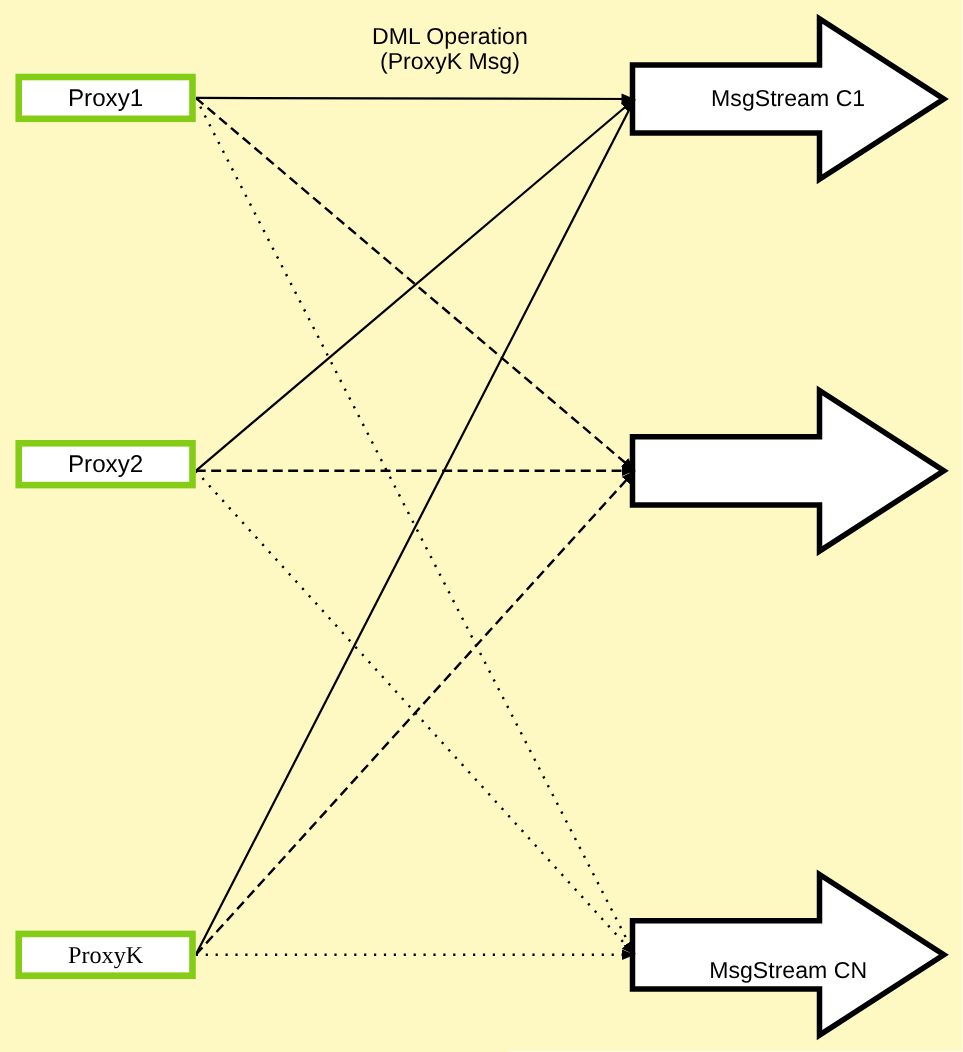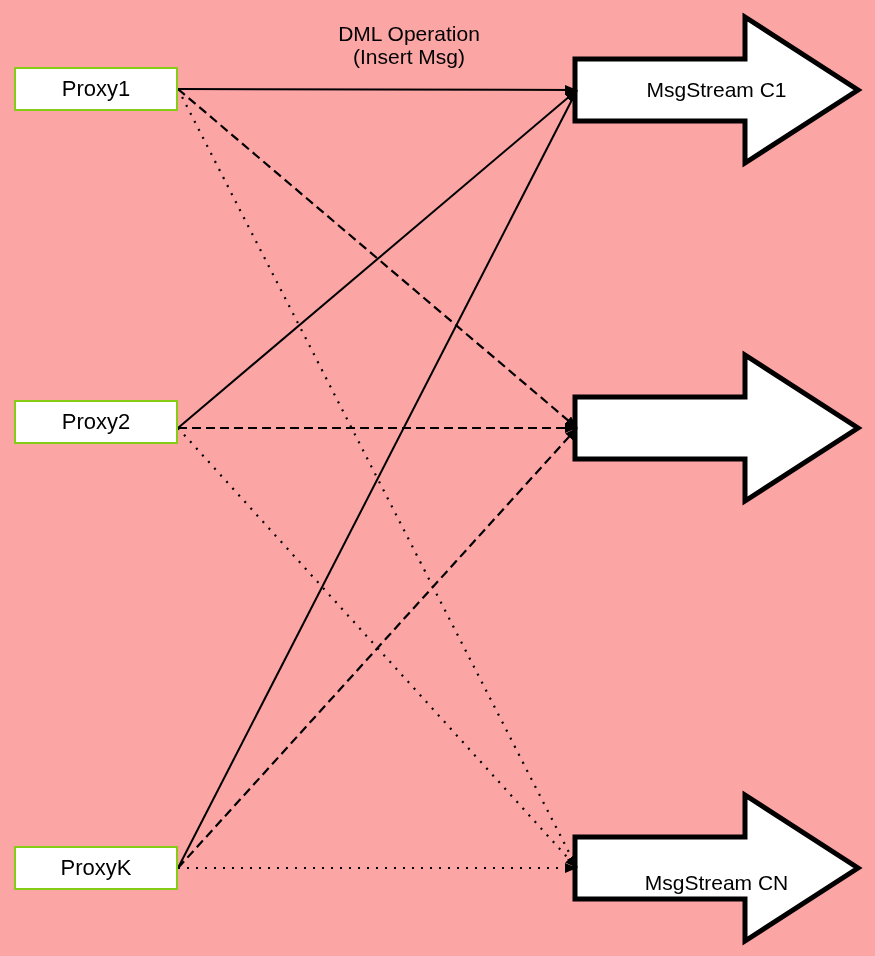--- a/index.html
+++ b/index.html
@@ -4,21 +4,21 @@
 <style>
   html, body {
     margin: 0;
     padding: 0;
     background: #ffffff;
   }
   .canvas {
     position: relative;
     width: 875px;
     height: 956px;
-    background: #fca5a5;
+    background: #fef9c3;
     font-family: "Liberation Sans", sans-serif;
     color: #000000;
     overflow: hidden;
   }
   .connector-layer {
     position: absolute;
     left: 0;
     top: 0;
     width: 875px;
     height: 956px;
@@ -32,31 +32,31 @@
     font-size: 21px;
     line-height: 23px;
     color: #000000;
   }
   .proxy-box {
     position: absolute;
     left: 14px;
     width: 164px;
     height: 44px;
     box-sizing: border-box;
-    border: 2px solid #84cc16;
+    border: 6px solid #84cc16;
     background: #ffffff;
     display: flex;
     align-items: center;
     justify-content: center;
     font-size: 22px;
     color: #000000;
   }
   .proxy-box.p1 { top: 67px; }
   .proxy-box.p2 { top: 400px; }
-  .proxy-box.pk { top: 846px; }
+  .proxy-box.pk { top: 846px; font-family: Liberation Serif, serif; }
   .stream-label {
     position: absolute;
     left: 575px;
     width: 283px;
     height: 26px;
     display: flex;
     align-items: center;
     justify-content: center;
     font-size: 21px;
     color: #000000;
@@ -91,21 +91,21 @@
     <line x1="178" y1="428" x2="577" y2="428" stroke="#000000" stroke-width="2.2" stroke-dasharray="9 5" marker-end="url(#arrowhead)"></line>
     <line x1="178" y1="868" x2="577" y2="428" stroke="#000000" stroke-width="2.2" stroke-dasharray="9 5" marker-end="url(#arrowhead)"></line>
 
     <line x1="178" y1="89" x2="577" y2="868" stroke="#000000" stroke-width="2.2" stroke-dasharray="2 7" marker-end="url(#arrowhead)"></line>
     <line x1="178" y1="428" x2="577" y2="868" stroke="#000000" stroke-width="2.2" stroke-dasharray="2 7" marker-end="url(#arrowhead)"></line>
     <line x1="178" y1="868" x2="577" y2="868" stroke="#000000" stroke-width="2.2" stroke-dasharray="2 7" marker-end="url(#arrowhead)"></line>
   </svg>
 
   <div class="annotation">
     <div>DML Operation</div>
-    <div>(Insert Msg)</div>
+    <div>(ProxyK Msg)</div>
   </div>
 
   <div class="proxy-box p1">
     <span>Proxy1</span>
   </div>
   <div class="proxy-box p2">
     <span>Proxy2</span>
   </div>
   <div class="proxy-box pk">
     <span>ProxyK</span>

